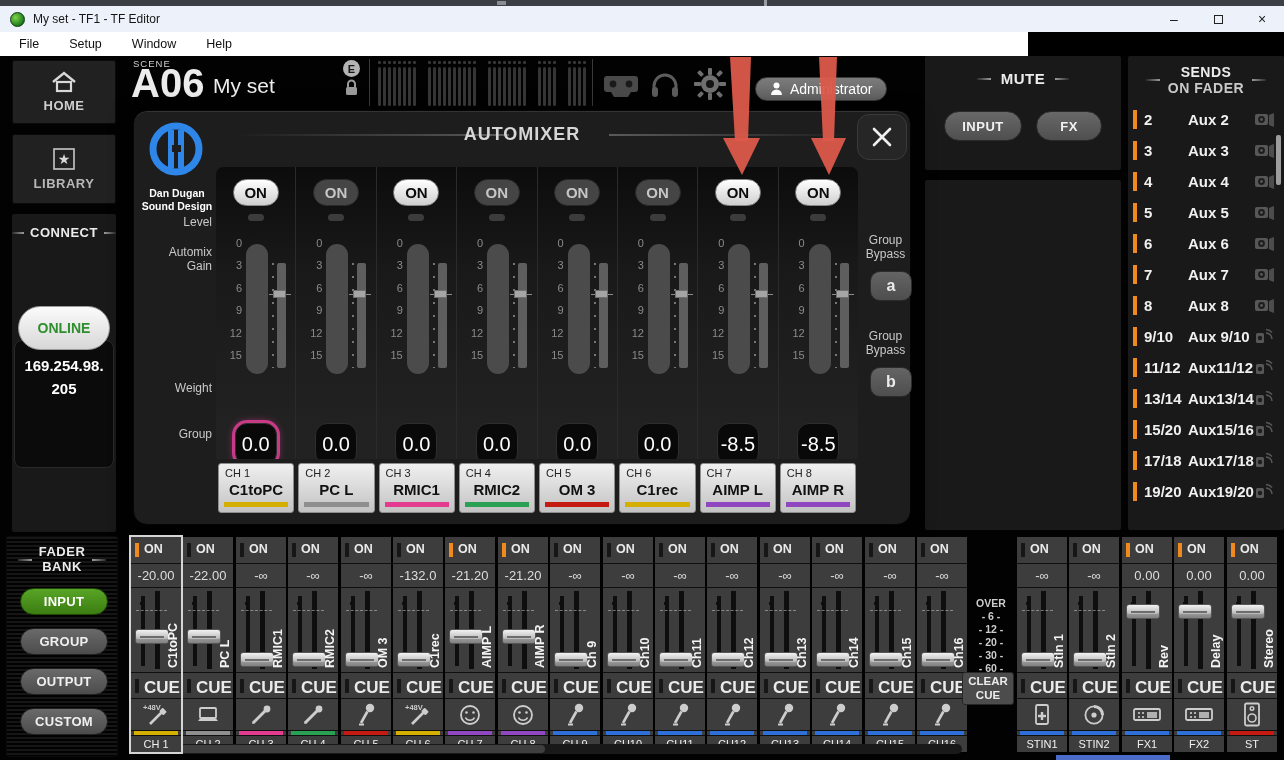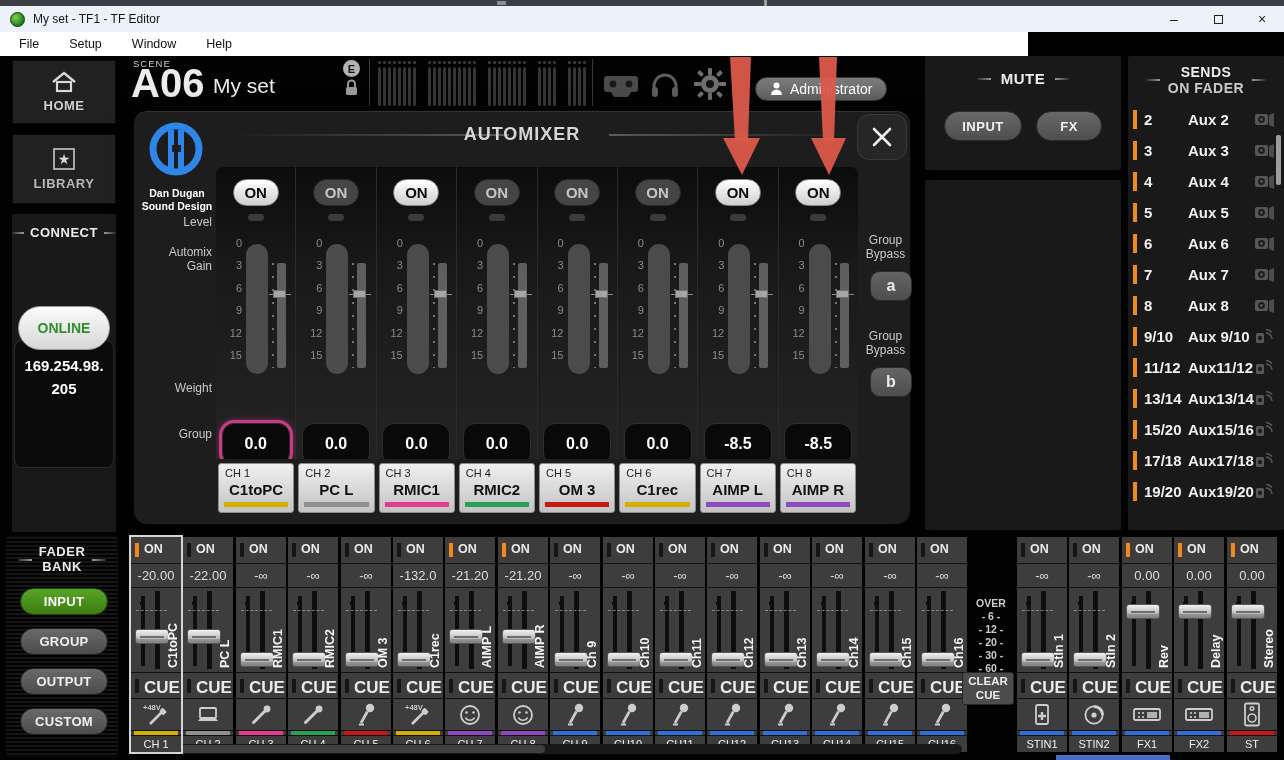--- a/index.html
+++ b/index.html
@@ -74,22 +74,22 @@
   .amx-on.off { background:#454545; color:#c6c6c6; border:1px solid #2a2a2a; }
   .amx-led { position:absolute; left:50%; transform:translateX(-50%); top:47px; width:16px; height:7px; border-radius:4px; background:#3c3c3c; }
   .amx-scale { position:absolute; left:4px; top:70px; width:22px; height:124px; display:flex; flex-direction:column;
     justify-content:space-between; align-items:flex-end; font-size:11px; color:#8b8b8b; }
   .amx-wbar { position:absolute; left:30px; top:77px; width:22px; height:130px; border-radius:11px; background:#4b4b4b; }
   .amx-ticks { position:absolute; left:56px; top:96px; width:2px; height:105px;
     background:repeating-linear-gradient(#767676 0 2px, transparent 2px 13px); }
   .amx-tbar { position:absolute; left:61px; top:96px; width:9px; height:105px; border-radius:2px; background:#5e5e5e; }
   .amx-hline { position:absolute; left:53px; top:127px; width:22px; height:1px; background:#8d8d8d; }
   .amx-handle { position:absolute; left:57px; top:123px; width:13px; height:8px; background:#a6a6a6; border:1px solid #707070; }
-  .amx-weight { position:absolute; left:50%; transform:translateX(-50%); top:256px; width:68px; height:42px;
-    background:#090909; border:1px solid #2e2e2e; border-radius:12px; color:#fff; font-weight:bold; font-size:16px;
+  .amx-weight { position:absolute; left:50%; transform:translateX(-50%); top:256px; width:42px; height:42px;
+    background:#090909; border:1px solid #2e2e2e; border-radius:12px; color:#fff; font-weight:normal; font-size:20px;
     display:flex; align-items:center; justify-content:center; }
   .amx-weight.sel { box-shadow:0 0 0 3px #c73a86, 0 0 8px #c73a86; }
   .amx-plates { left:82px; top:351px; width:642px; height:52px; display:flex; }
   .amx-plate-cell { flex:1 1 0; position:relative; }
   .amx-plate { position:absolute; left:2px; right:2px; top:1px; height:50px; border-radius:3px;
     background:linear-gradient(#f0f0f0,#c3c3c3); border:1px solid #8d8d8d; }
   .amx-plate .ch { position:absolute; left:6px; top:3px; font-size:11px; color:#222; }
   .amx-plate .nm { position:absolute; left:0; right:0; top:17px; text-align:center; font-weight:bold; font-size:15px; color:#111; }
   .amx-plate .bar { position:absolute; left:5px; right:5px; bottom:5px; height:5px; }
   .gb-label { left:725px; width:53px; text-align:center; font-size:12px; color:#c9c9c9; line-height:1.2; }

